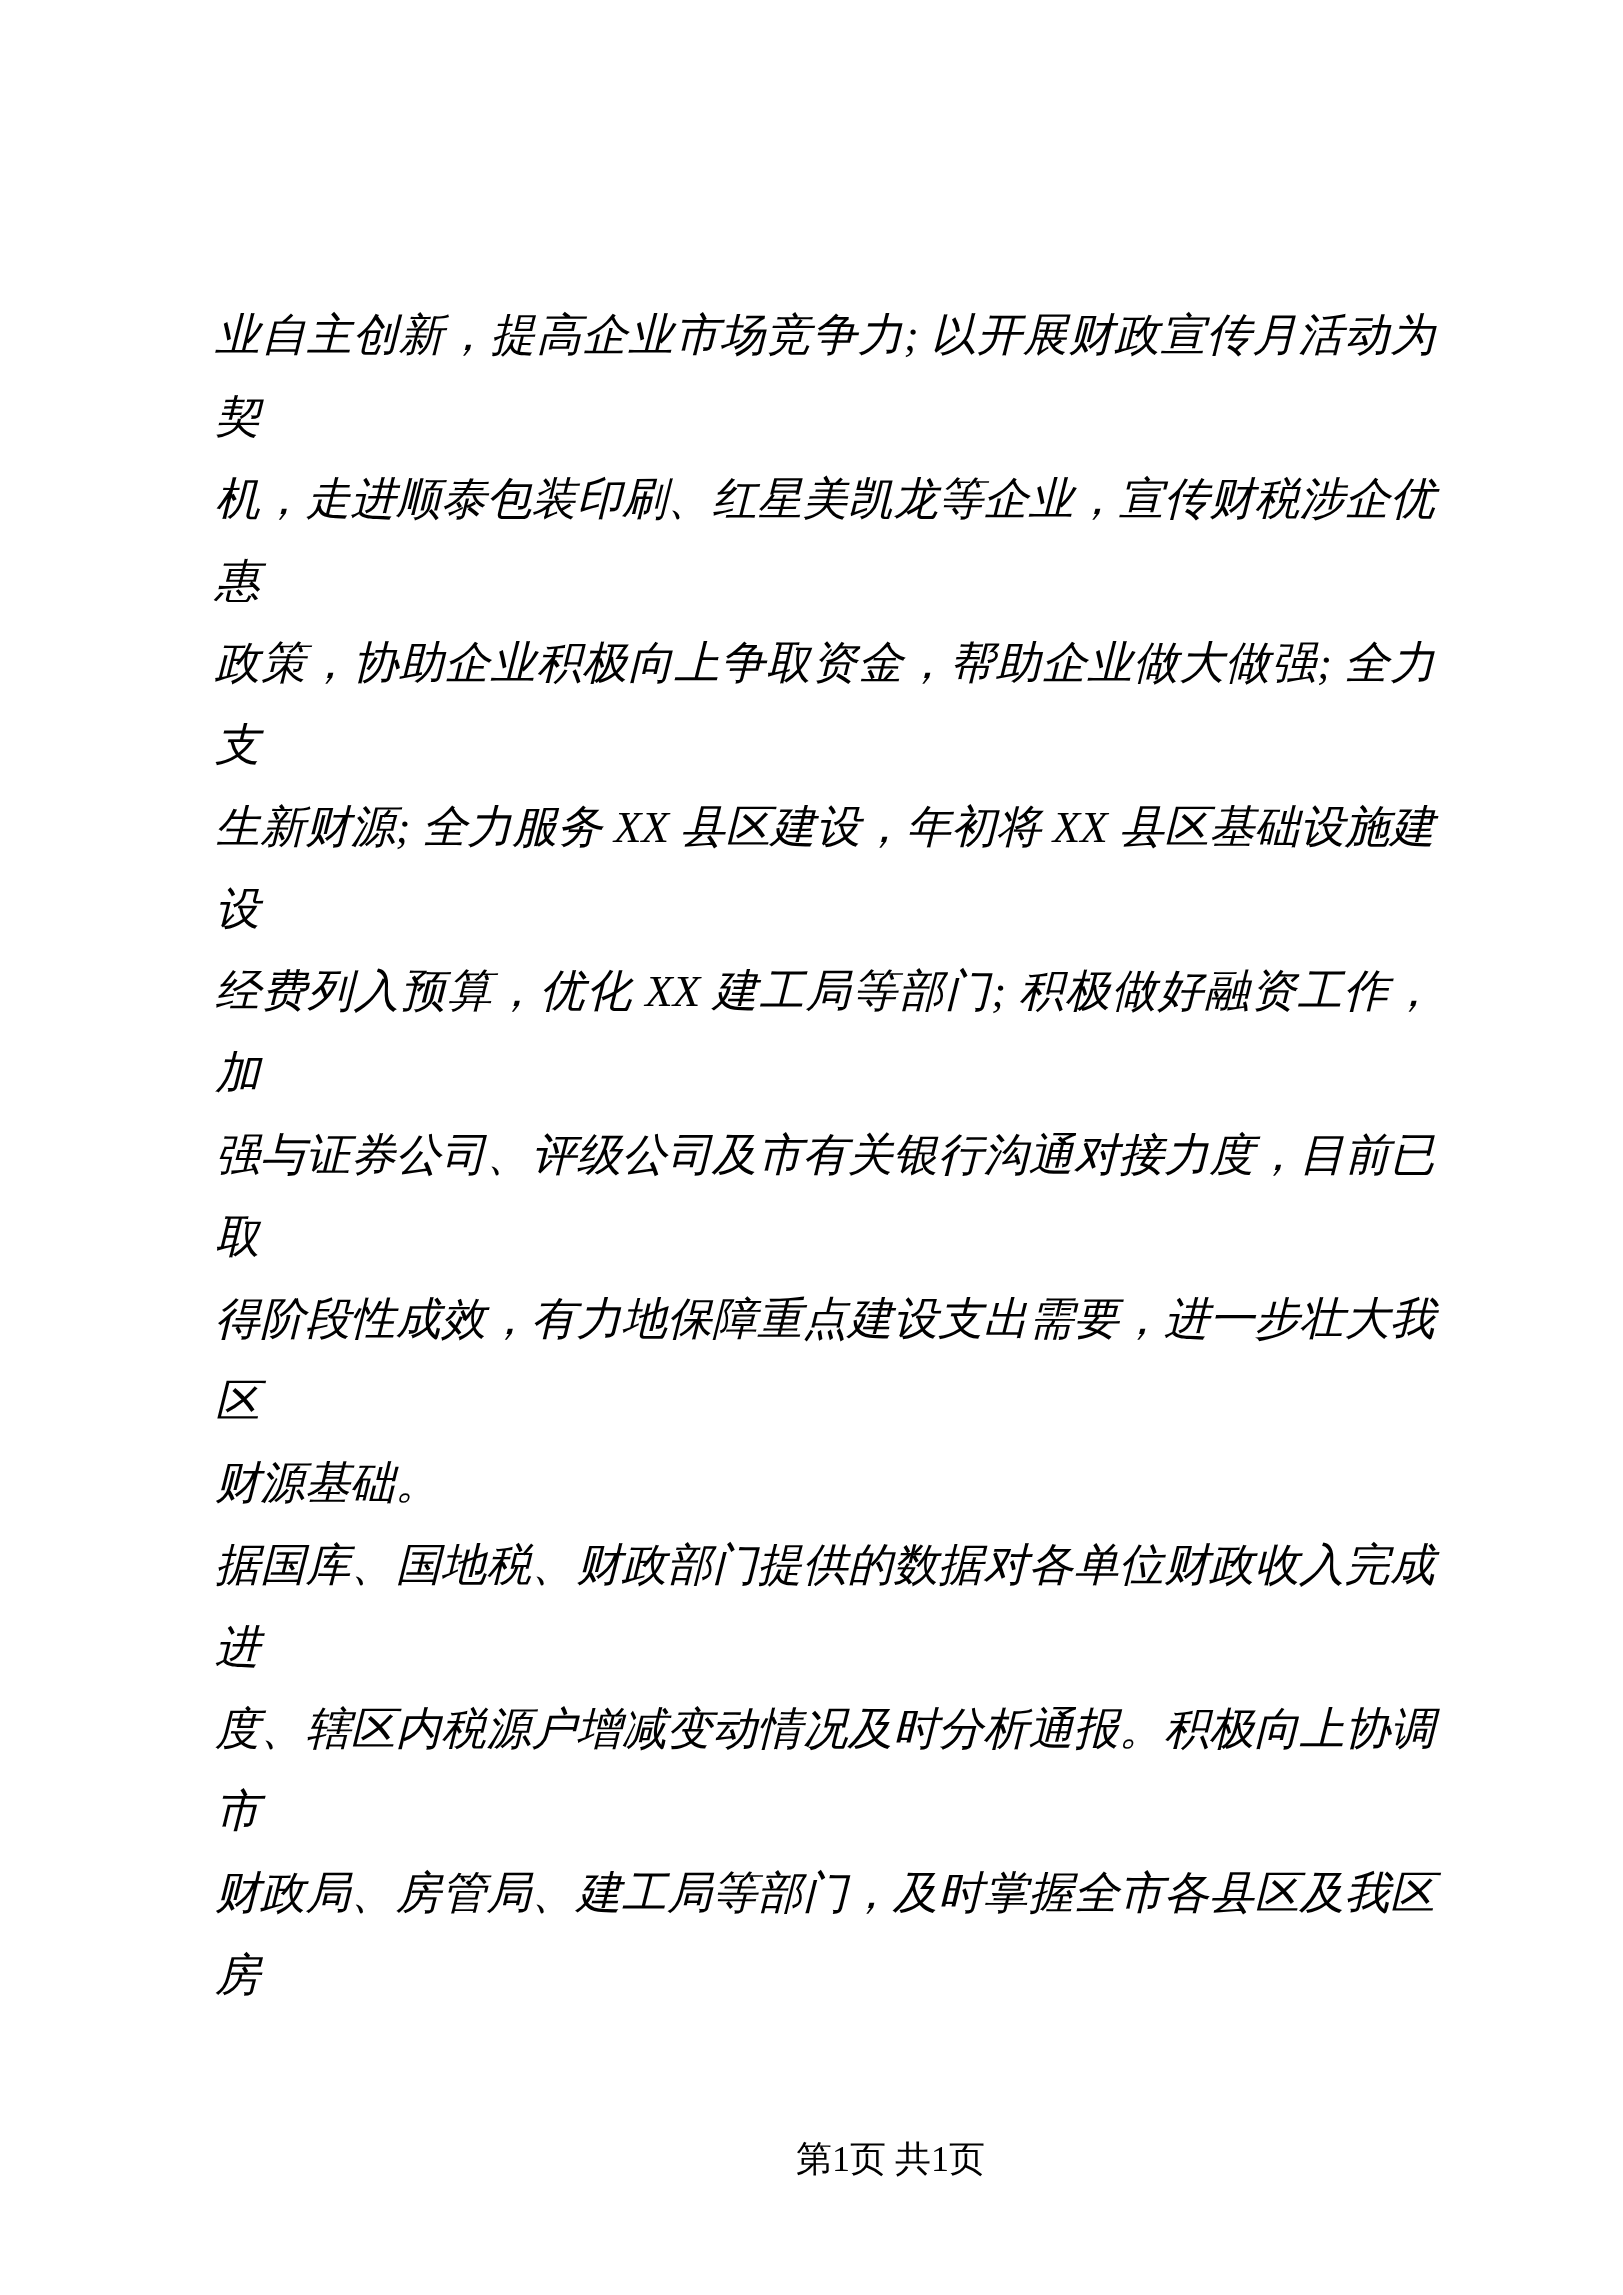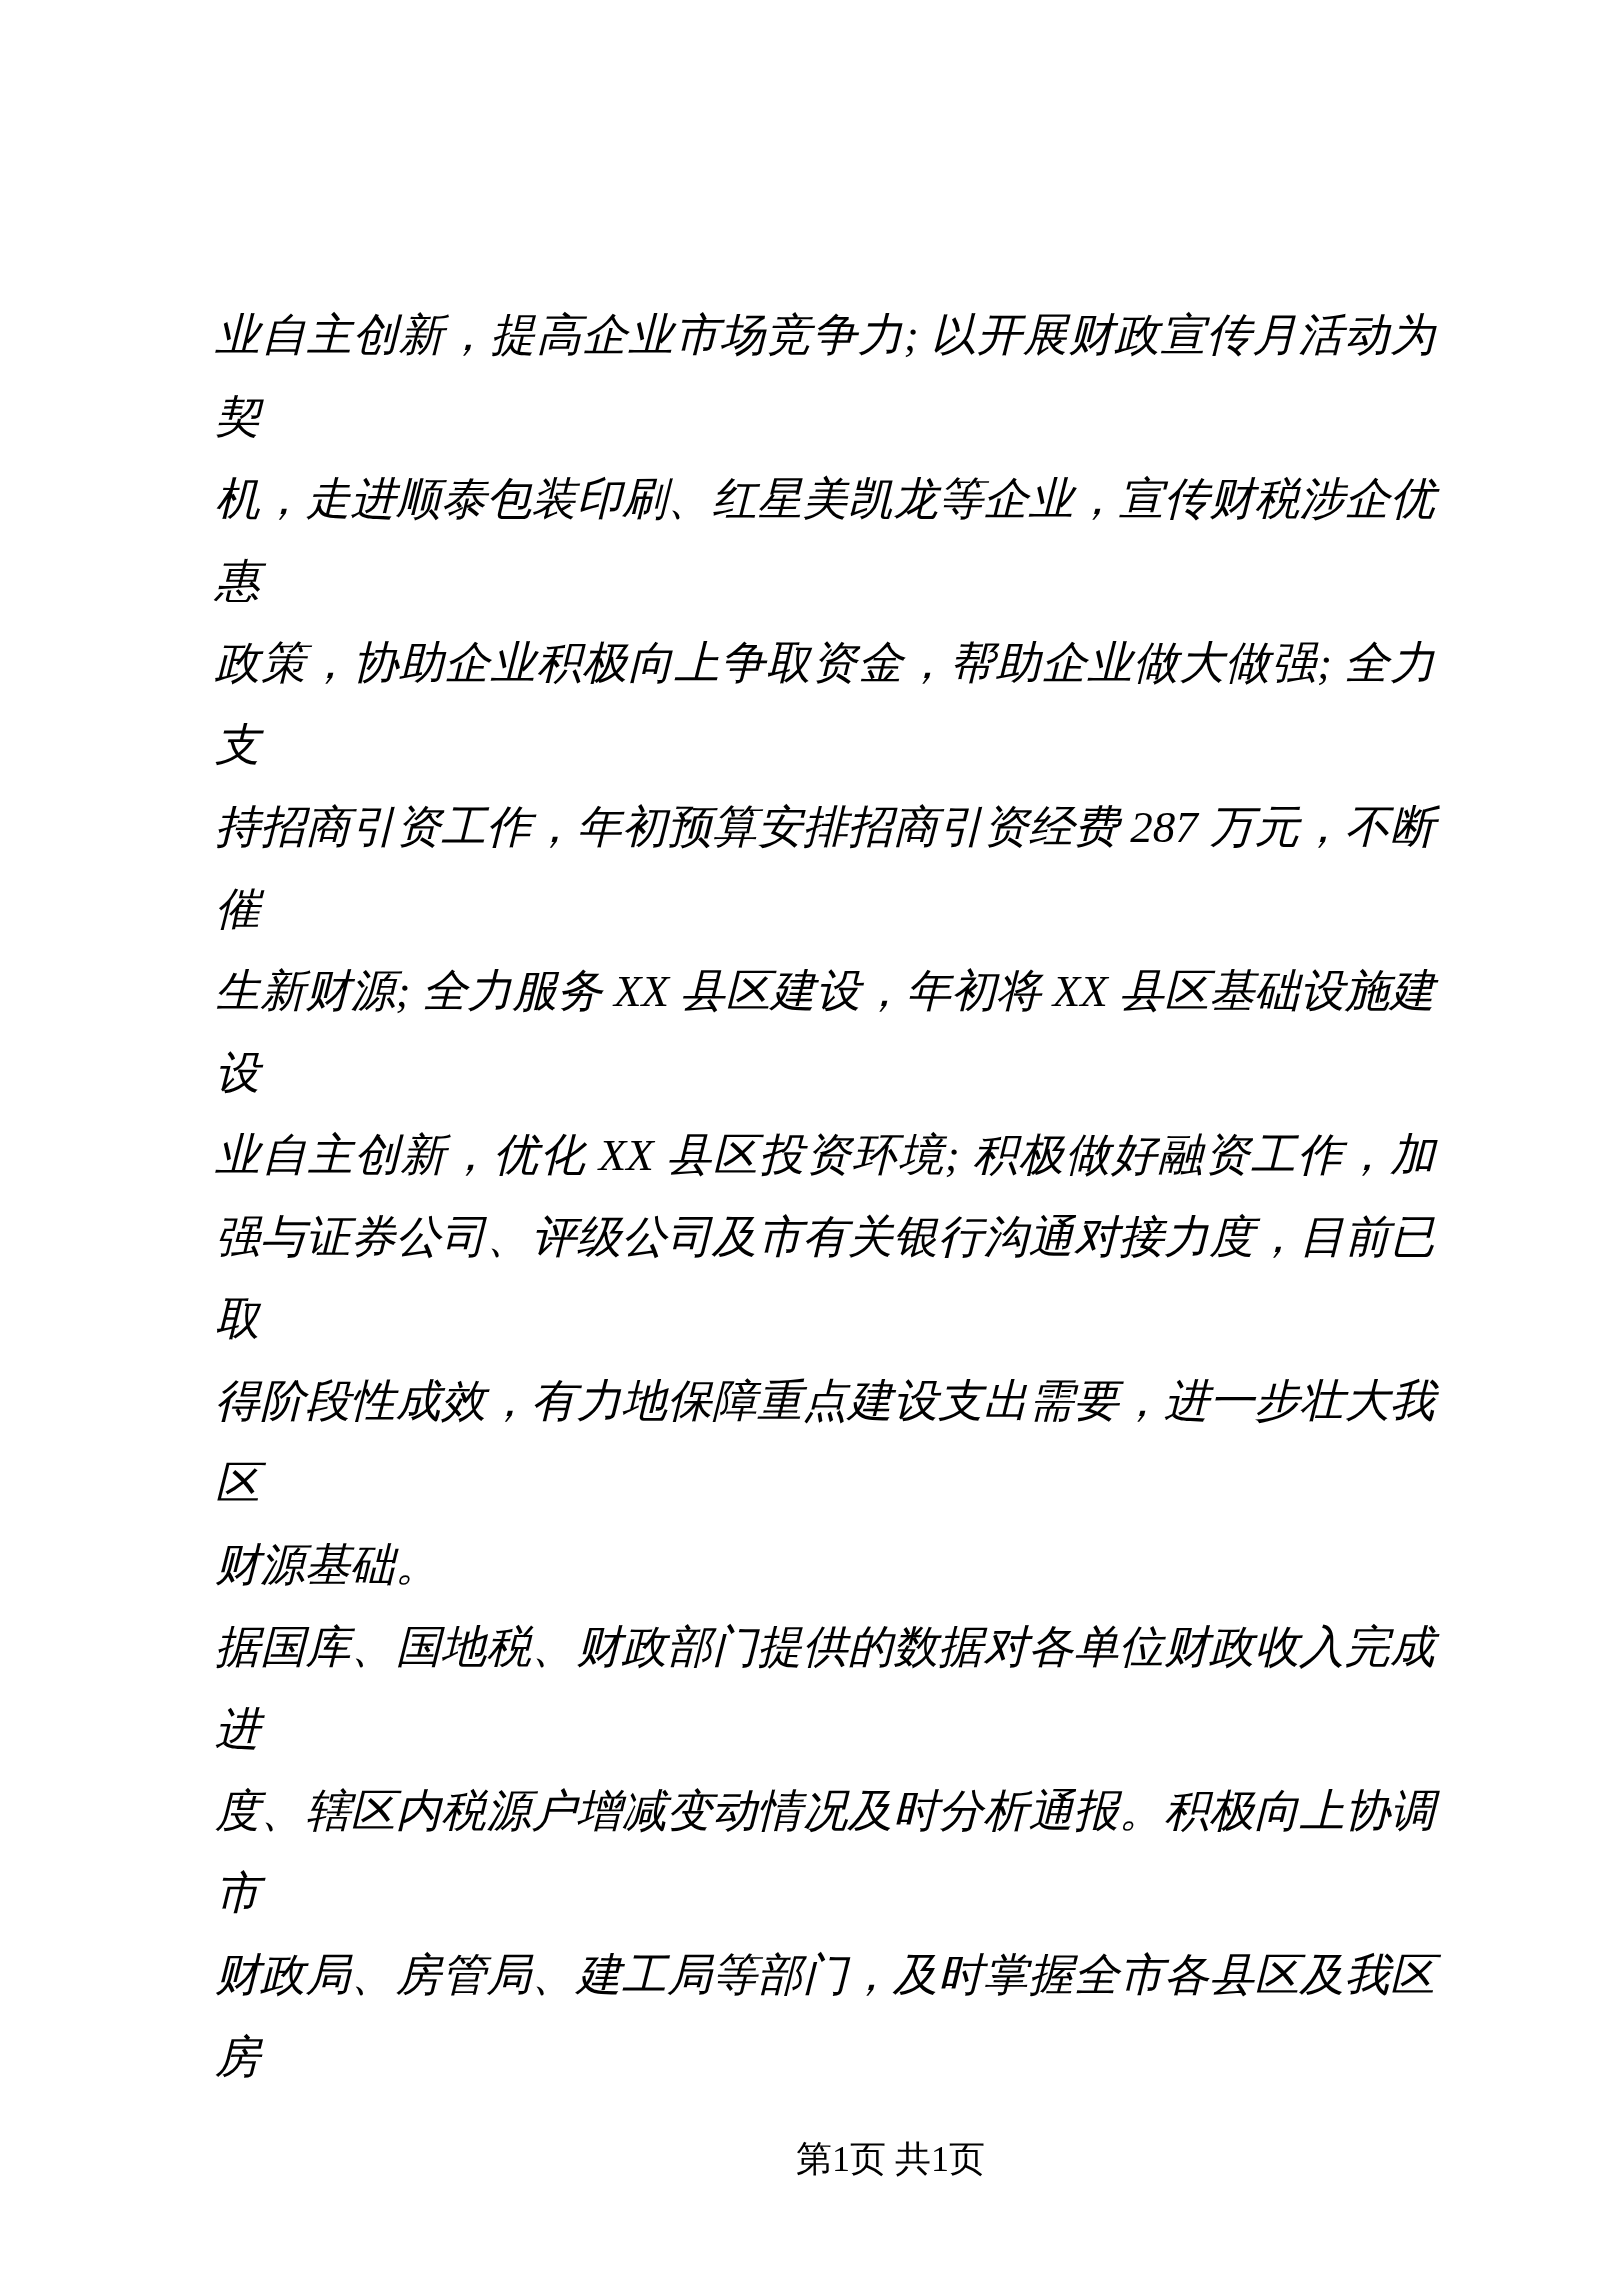--- a/index.html
+++ b/index.html
@@ -57,23 +57,22 @@
   }
 </style>
 </head>
 <body>
 
 <div class="page">
   <div class="doc-body">
     <div class="line">业自主创新，提高企业市场竞争力; 以开展财政宣传月活动为契</div>
     <div class="line">机，走进顺泰包装印刷、红星美凯龙等企业，宣传财税涉企优惠</div>
     <div class="line">政策，协助企业积极向上争取资金，帮助企业做大做强; 全力支</div>
-    <div class="line">持招商引资工作，年初预算安排招商引资经费 287 万元，不断催</div>
     <div class="line">生新财源; 全力服务 XX 县区建设，年初将 XX 县区基础设施建设</div>
-    <div class="line">业自主创新，优化 XX 县区投资环境; 积极做好融资工作，加</div>
+    <div class="line">经费列入预算，优化 XX 建工局等部门; 积极做好融资工作，加</div>
     <div class="line">强与证券公司、评级公司及市有关银行沟通对接力度，目前已取</div>
     <div class="line">得阶段性成效，有力地保障重点建设支出需要，进一步壮大我区</div>
     <div class="line end">财源基础。</div>
     <div class="line">据国库、国地税、财政部门提供的数据对各单位财政收入完成进</div>
     <div class="line">度、辖区内税源户增减变动情况及时分析通报。积极向上协调市</div>
     <div class="line">财政局、房管局、建工局等部门，及时掌握全市各县区及我区房</div>
 
   </div>
   <div class="footer">
     <span class="footer-text">第1页 共1页</span>

